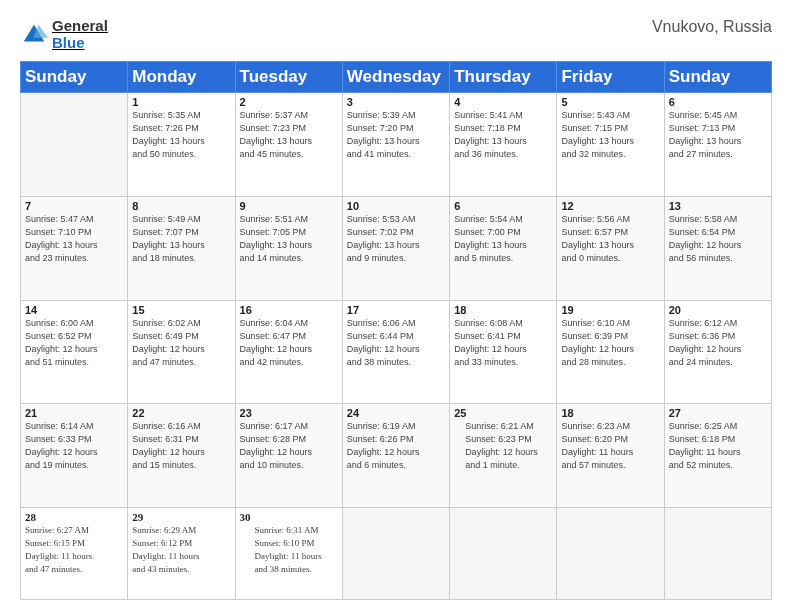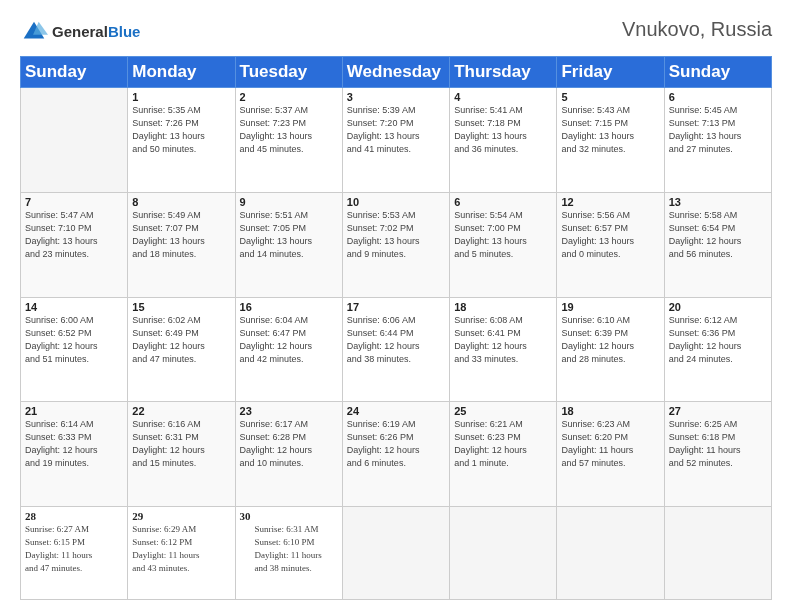--- a/index.html
+++ b/index.html
@@ -23,22 +23,23 @@
       align-items: flex-start;
       margin-bottom: 10px;
     }
     .logo {
       display: flex;
       align-items: center;
       gap: 4px;
     }
     .logo-text {
       display: flex;
-      flex-direction: row;
+      flex-direction: column;
       line-height: 1.1;
+      text-decoration: underline;
     }
     .logo-general {
       font-size: 15px;
       font-weight: bold;
       color: #333;
     }
     .logo-blue {
       font-size: 15px;
       font-weight: bold;
       color: #1a6fc4;
@@ -49,21 +50,21 @@
     }
     .title-block {
       text-align: right;
     }
     .month-title {
       font-size: 30px;
       font-weight: bold;
       color: #333;
     }
     .location {
-      font-size: 20px;
+      font-size: 16px;
       color: #555;
     }
     .calendar {
       flex: 1;
       border: 1px solid #ccc;
       border-collapse: collapse;
       width: 100%;
       table-layout: fixed;
     }
     .calendar th {
@@ -313,21 +314,21 @@
           </td>
           <td>
             <span class="day-number">24</span>
             <div class="day-info" style="white-space: pre-line;">Sunrise: 6:19 AM
 Sunset: 6:26 PM
 Daylight: 12 hours
 and 6 minutes.</div>
           </td>
           <td>
             <span class="day-number">25</span>
-            <div class="day-info" style="white-space: pre-line;">Sunrise: 6:21 AM
+            <div class="day-info" style="white-space: pre-line; margin-left: 11px;">Sunrise: 6:21 AM
 Sunset: 6:23 PM
 Daylight: 12 hours
 and 1 minute.</div>
           </td>
           <td>
             <span class="day-number">18</span>
             <div class="day-info" style="white-space: pre-line;">Sunrise: 6:23 AM
 Sunset: 6:20 PM
 Daylight: 11 hours
 and 57 minutes.</div>

